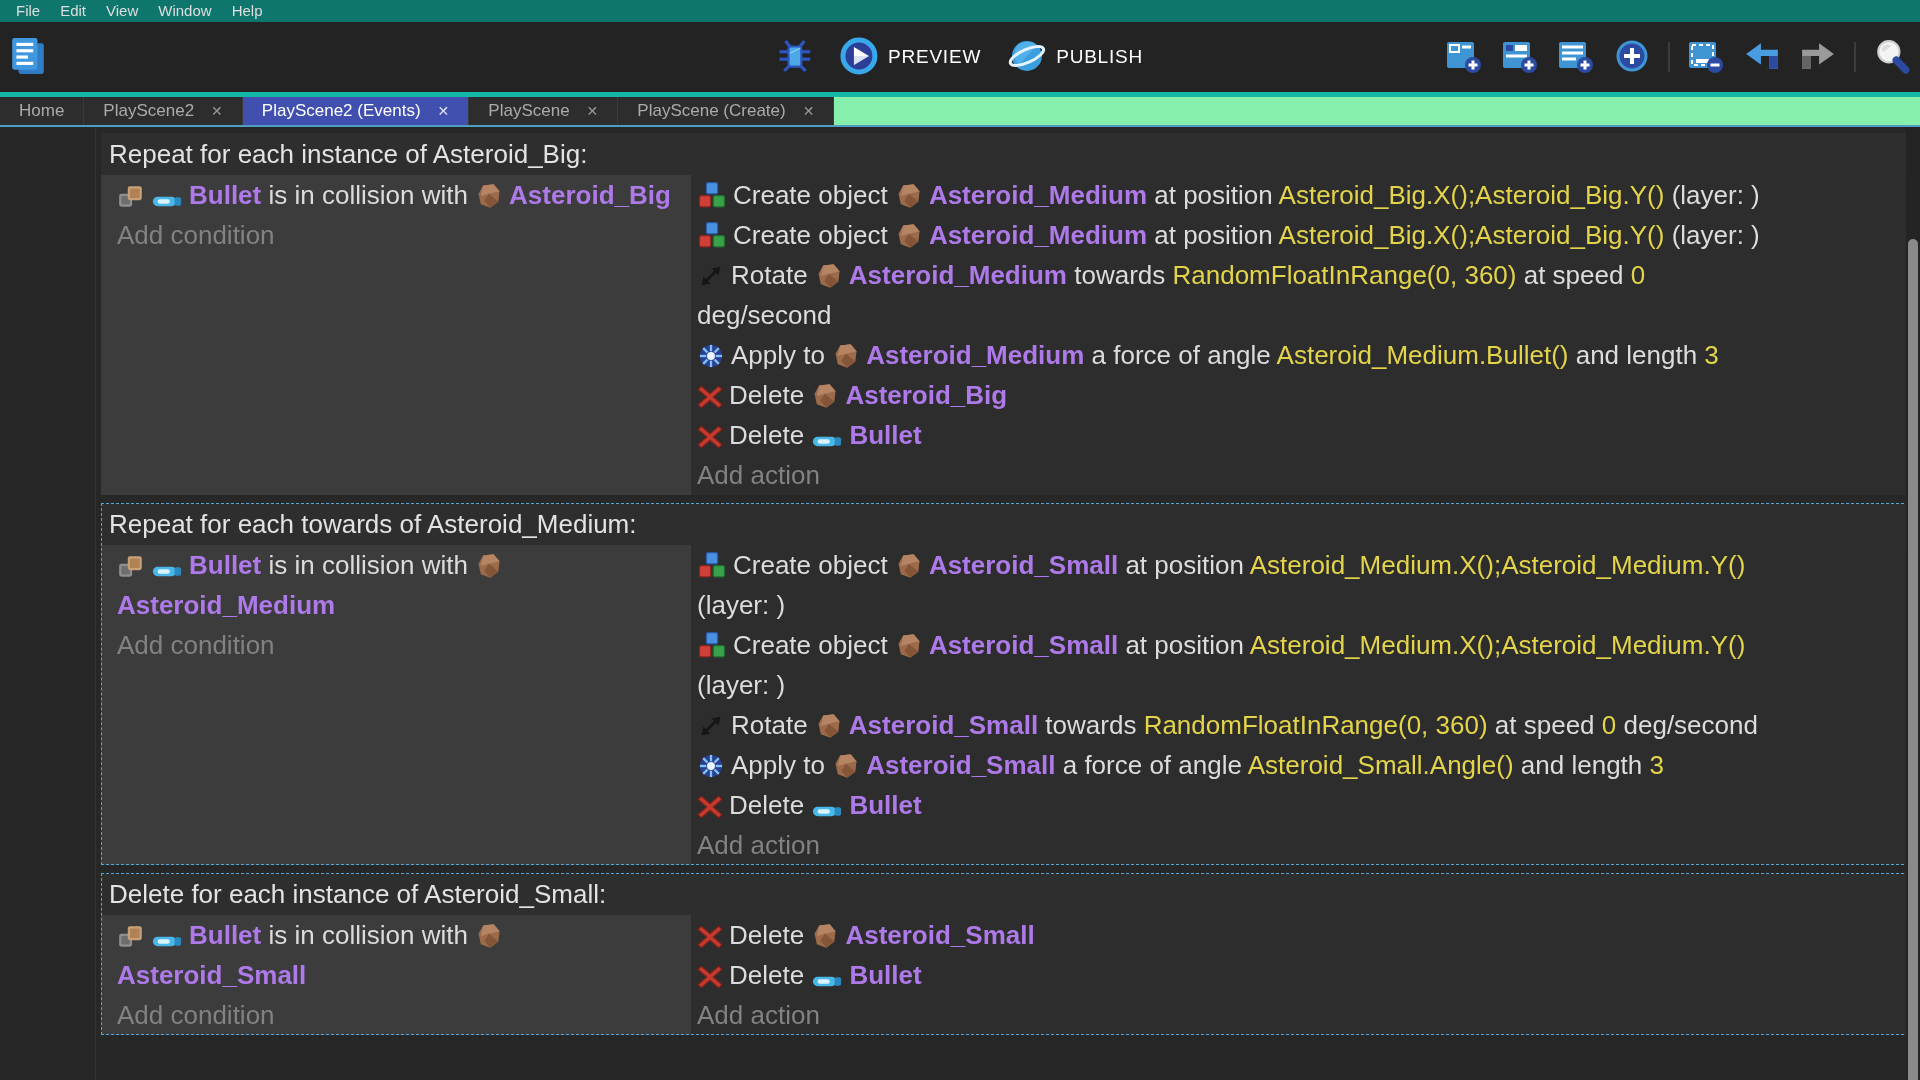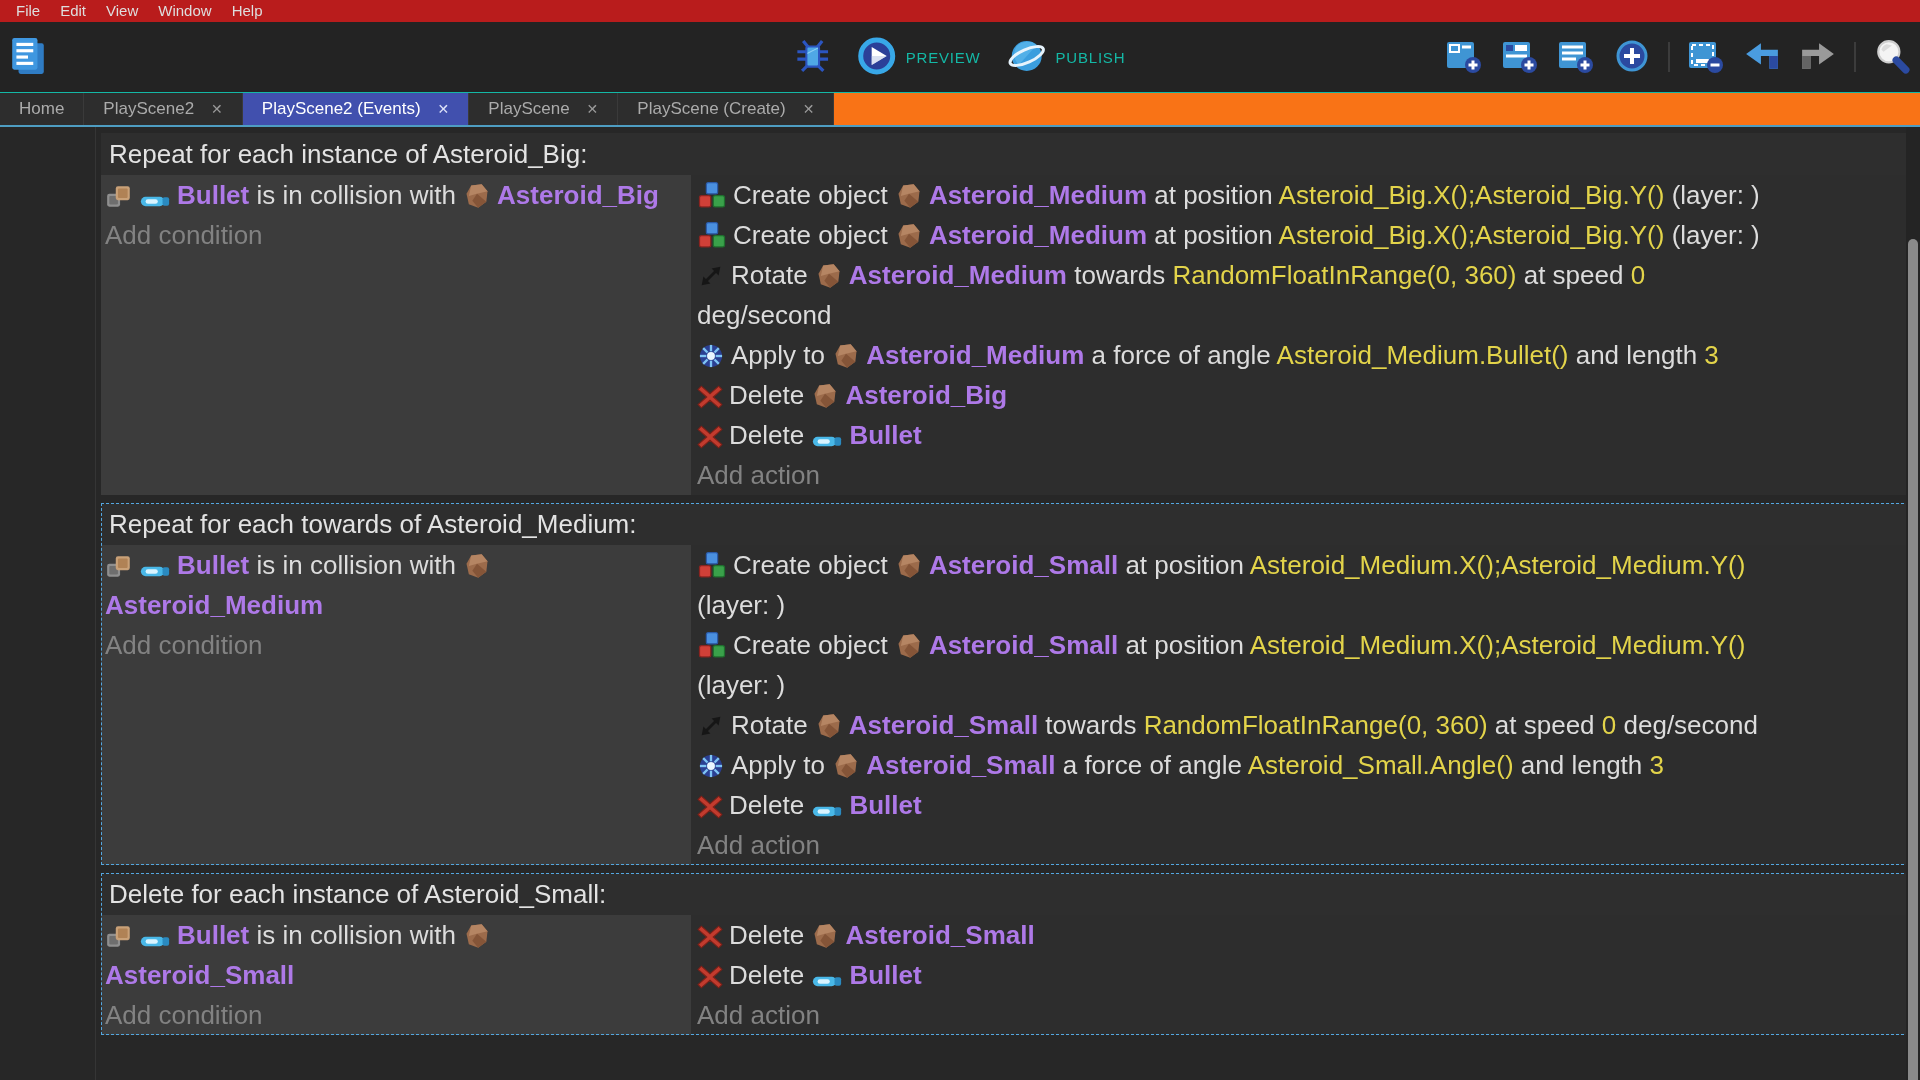--- a/index.html
+++ b/index.html
@@ -1,54 +1,54 @@
 <!DOCTYPE html>
 <html><head>
 <meta charset="utf-8">
 <style>
   html,body{margin:0;padding:0;background:#111;}
   .screen{position:relative;width:1920px;height:1080px;overflow:hidden;
           background:#272727;font-family:"Liberation Sans",sans-serif;
           -webkit-font-smoothing:antialiased;}
 
   
-  .menubar{position:absolute;top:0;left:0;right:0;height:22px;background:#b91c1c;
+  .menubar{position:absolute;top:0;left:0;right:0;height:22px;background:#0f766e;
            display:flex;align-items:center;padding-left:6px;z-index:5;}
   .menu-item{font-size:15px;color:#dedede;padding:0 10px;line-height:22px;cursor:default;}
 
   
   .toolbar{position:absolute;top:22px;left:0;right:0;height:70px;background:#232323;}
   .tool-btn{background:none;border:none;padding:2px;display:flex;align-items:center;gap:9px;cursor:pointer;}
   .toolbar-left{position:absolute;left:8px;top:0;height:100%;display:flex;align-items:center;}
   .toolbar-center{position:absolute;left:50%;top:0;height:100%;transform:translateX(-50%);
                   display:flex;align-items:center;gap:22px;}
   .toolbar-right{position:absolute;right:8px;top:0;height:100%;display:flex;align-items:center;gap:16px;}
-  .tool-label{font-size:15px;letter-spacing:.8px;color:#14b8a6;}
+  .tool-label{font-size:19px;letter-spacing:.8px;color:#ffffff;}
   .tool-sep{width:2px;height:30px;background:#3c3c3c;}
 
   
-  .tabbar{position:absolute;top:92px;left:0;right:0;height:33px;background:#f97316;
-          display:flex;align-items:stretch;border-top:1px solid #14b8a6;box-sizing:border-box;}
+  .tabbar{position:absolute;top:92px;left:0;right:0;height:33px;background:#86efac;
+          display:flex;align-items:stretch;border-top:5px solid #14b8a6;box-sizing:border-box;}
   .tab{display:flex;align-items:center;padding:0 19px;font-size:17px;color:#ababab;
        background:#2d2d2d;border-right:1px solid #3a3a3a;cursor:pointer;white-space:nowrap;}
   .tab.active{background:#4150ae;color:#ffffff;}
   .tab-close{margin-left:17px;font-size:14px;color:#9a9a9a;line-height:1;}
   .tab.active .tab-close{color:#dde2f8;}
   .tab-accent{position:absolute;top:125px;left:0;right:0;height:2px;background:#4e9dc2;z-index:2;}
 
   
   .events-wrap{position:absolute;top:127px;left:0;right:0;bottom:0;background:#272727;overflow:hidden;margin-left:34px;}
   .gutter-line{position:absolute;left:61px;top:0;bottom:0;width:1px;background:#353535;}
   .events{position:absolute;left:67px;top:6px;width:1828px;}
   .event{background:#2d2d2d;margin-bottom:8px;}
   .event.selected{outline:1px dashed #54a7e0;outline-offset:-1px;}
   .ev-header{height:42px;line-height:42px;padding-left:8px;font-size:26px;color:#e3e3e3;
              background:#2e2e2e;white-space:nowrap;overflow:hidden;}
   .ev-body{display:flex;align-items:stretch;}
-  .cond-cell{width:590px;flex:0 0 590px;background:#3c3c3c;padding-left:4px;
+  .cond-cell{width:590px;flex:0 0 590px;background:#3c3c3c;padding-left:16px;
              box-sizing:border-box;overflow:hidden;}
   .act-cell{flex:1;padding-left:6px;overflow:hidden;}
   .ev-row{font-size:26px;color:#dcdcdc;}
   .ev-line{line-height:40px;white-space:nowrap;}
   .ev-row .obj{color:#ae79e8;font-weight:700;}
   .ev-row .expr{color:#e3d44a;}
   .ev-row .txt{color:#dcdcdc;}
   .ev-row.placeholder{color:#828282;line-height:40px;cursor:pointer;}
   .ric{display:inline-block;margin-right:6px;line-height:0;}
   .ric svg{vertical-align:-6px;}

